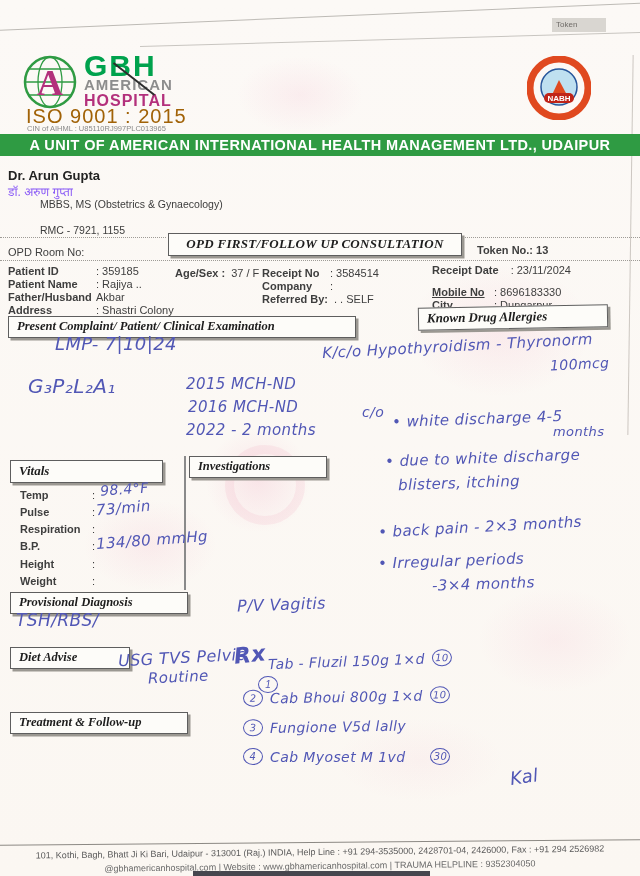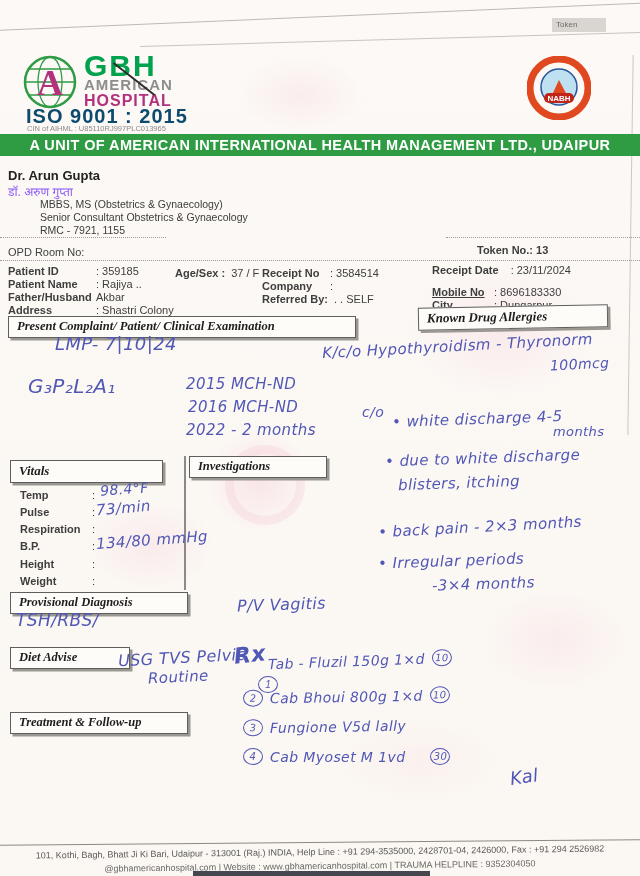--- a/index.html
+++ b/index.html
@@ -18,21 +18,21 @@
   .edge1{top:30px;left:-8px;width:700px;height:1px;background:#bdbab5;transform:rotate(-2.4deg);transform-origin:left top;}
   .edge2{top:46px;left:140px;width:520px;height:1px;background:#c8c5c0;transform:rotate(-1.6deg);transform-origin:left top;}
   .edge-right{top:55px;right:9px;width:1px;height:380px;background:rgba(165,158,152,.55);transform:rotate(.8deg);}
   .token-tab{top:18px;left:552px;width:50px;height:14px;background:#d9d6d1;color:#6f6c68;font-size:8px;line-height:14px;padding-left:4px;overflow:hidden;}
   .bottom-strip{left:193px;bottom:0;width:237px;height:5px;background:#46464e;}
   .stamp-ring{left:225px;top:445px;width:62px;height:62px;border:9px solid rgba(233,120,160,.10);border-radius:50%;}
   
   .gbh-txt{font-weight:bold;color:#00a24d;font-size:30px;line-height:23px;letter-spacing:2px;}
   .american-txt{font-weight:bold;color:#8d8d8d;font-size:15px;line-height:15px;letter-spacing:1px;}
   .hospital-txt{font-weight:bold;color:#b3307c;font-size:16px;line-height:17px;letter-spacing:1px;}
-  .iso{font-weight:bold;color:#0c4a6e;font-size:20px;letter-spacing:1px;}
+  .iso{font-weight:normal;color:#a16207;font-size:20px;letter-spacing:1px;}
   .cin{color:#8a8a8a;font-size:7.5px;}
   .pen-stroke{left:108px;top:78px;width:52px;height:2px;background:#2c2c2c;transform:rotate(38deg);}
   .banner{left:0;top:134px;width:640px;height:22px;background:#2f9b43;color:#fff;font-weight:bold;font-size:14.5px;line-height:22px;text-align:center;letter-spacing:.4px;}
   
   .docname{font-weight:bold;font-size:13px;color:#222;}
   .dochindi{font-size:12px;color:#8b5cf6;}
   .docline{font-size:10.5px;color:#3c3c3c;padding-left:32px;}
   
   .lbl{font-size:11px;color:#3e3e3e;}
   .b{font-weight:bold;}
@@ -91,26 +91,26 @@
       <rect x="17" y="37" width="30" height="10" rx="5" fill="#c02418"></rect>
       <text x="32" y="45" text-anchor="middle" font-size="8" font-weight="bold" fill="#ffffff" font-family="Liberation Sans, sans-serif">NABH</text>
     </svg>
   </div>
 
   <div class="abs banner">A UNIT OF AMERICAN INTERNATIONAL HEALTH MANAGEMENT LTD., UDAIPUR</div>
 
   <div class="abs docname" style="left:8px;top:168px;">Dr. Arun Gupta</div>
   <div class="abs dochindi" style="left:8px;top:183px;">डॉ. अरुण गुप्ता</div>
   <div class="abs docline" style="left:8px;top:198px;">MBBS, MS (Obstetrics &amp; Gynaecology)</div>
-  <div class="abs docline" style="left:8px;top:211px;">Senior Consultant Obstetrics &amp; Gynaecology</div>
   <div class="abs docline" style="left:8px;top:224px;">RMC - 7921, 1155</div>
 
   <div class="abs dotline" style="left:0;top:237px;width:166px;"></div>
   <div class="abs dotline" style="left:446px;top:237px;width:194px;"></div>
   <div class="abs lbl" style="left:8px;top:246px;">OPD Room No:</div>
+  <div class="abs secbox titlebox">OPD FIRST/FOLLOW UP CONSULTATION</div>
   <div class="abs lbl b" style="left:477px;top:244px;">Token No.: 13</div>
   <div class="abs dotline" style="left:0;top:260px;width:640px;"></div>
 
   <div class="abs lbl field" style="left:8px;top:265px;">
     <span class="k b" style="width:88px;">Patient ID</span>
     <span>: 359185</span>
   </div>
   <div class="abs lbl field" style="left:8px;top:278px;">
     <span class="k b" style="width:88px;">Patient Name</span>
     <span>: Rajiya ..</span>

